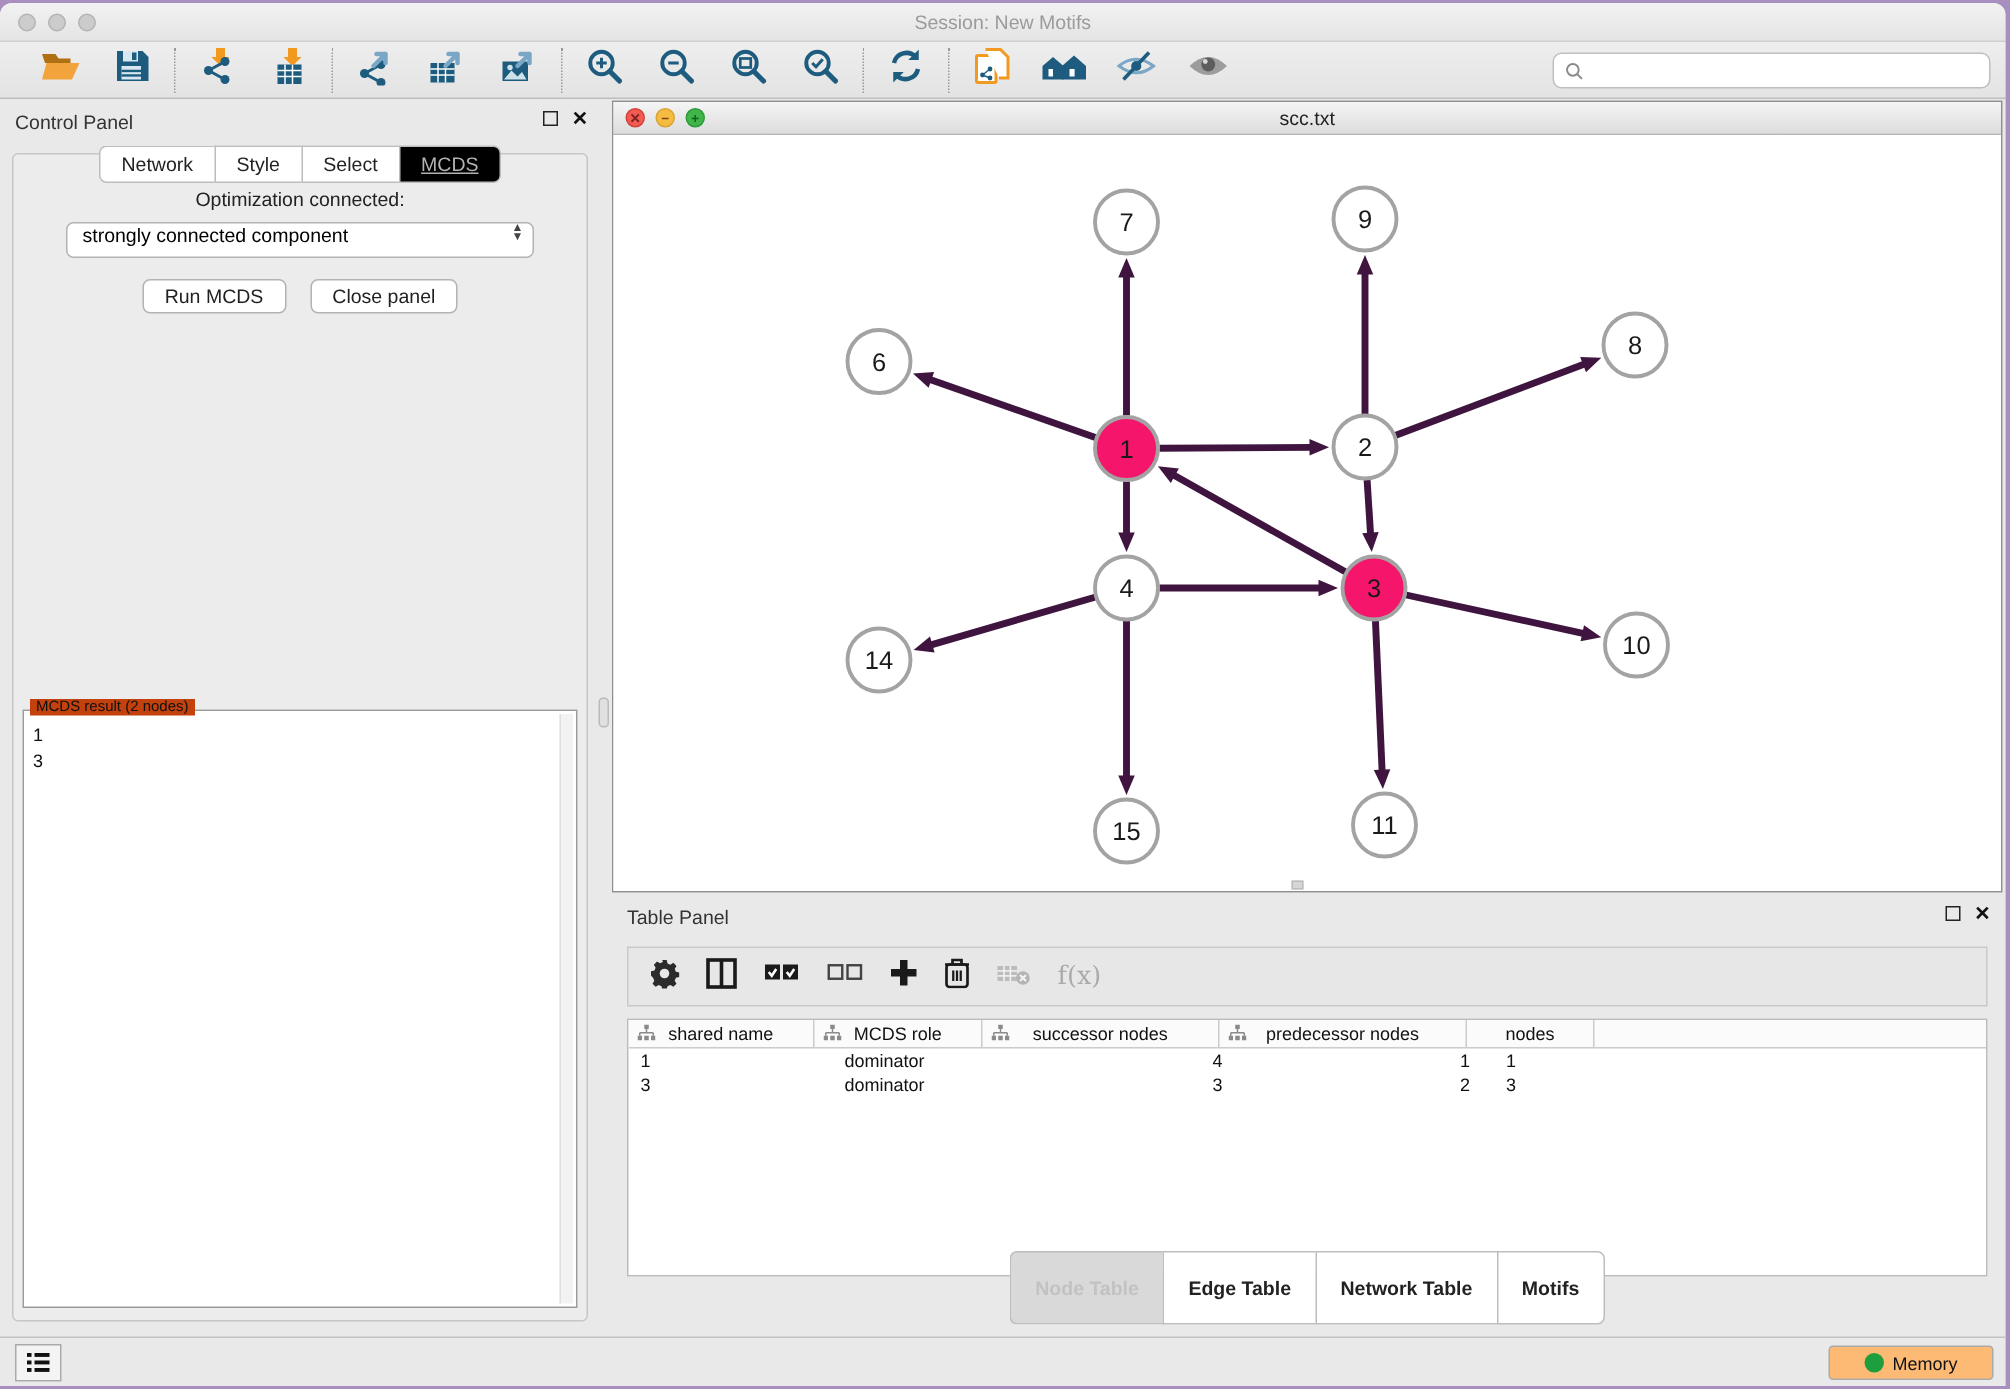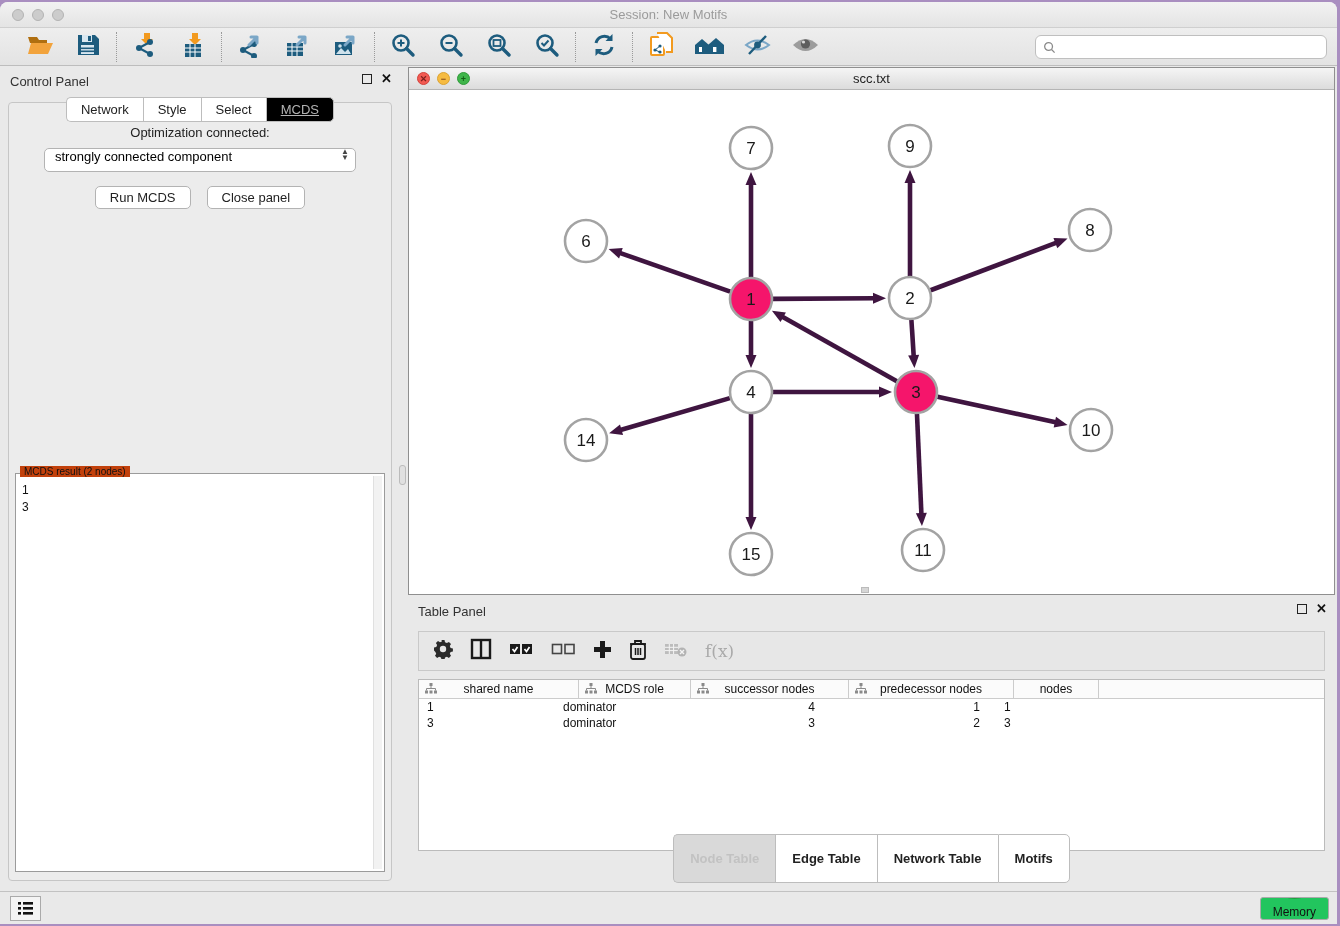--- a/index.html
+++ b/index.html
@@ -73,21 +73,21 @@
   .t-cell { font-size:12px; color:#111; line-height:16px; white-space:nowrap; overflow:hidden; }
   .tp-tabs { position:absolute; left:0; right:0; bottom:8px; display:flex; justify-content:center; }
   .tp-tab { font-size:13px; font-weight:bold; padding:16px 16px; background:#ffffff; border:1px solid #bdbdbd; border-right:none; color:#222; cursor:pointer; }
   .tp-tab:first-child { border-radius:5px 0 0 5px; }
   .tp-tab:last-child { border-right:1px solid #bdbdbd; border-radius:0 5px 5px 0; }
   .tp-tab.active { background:#d9d9d9; color:#c2c2c2; }
 
   
   .statusbar { position:absolute; left:0; right:0; bottom:0; height:33px; background:#e9e9e9; border-top:1px solid #c2c2c2; }
   .list-btn { position:absolute; left:10px; top:4px; width:31px; height:25px; background:#f4f4f4; border:1px solid #aaa; display:flex; align-items:center; justify-content:center; cursor:pointer; }
-  .memory-btn { position:absolute; right:8px; top:5px; height:23px; background:#22c55e; border:1px solid #aaaaaa; border-radius:3px; display:flex; align-items:center; gap:6px; padding:0 12px; font-size:12px; color:#111; cursor:pointer;flex-direction:column; }
+  .memory-btn { position:absolute; right:8px; top:5px; height:23px; background:#fdba74; border:1px solid #aaaaaa; border-radius:3px; display:flex; align-items:center; gap:6px; padding:0 23px; font-size:12px; color:#111; cursor:pointer; }
   .mem-dot { width:13px; height:13px; border-radius:50%; background:#1f9e3e; }
 </style>
 </head>
 <body>
 
 <div class="window">
 
   <div class="titlebar">
     <div class="traffic">
       <span></span>
@@ -440,21 +440,21 @@
                   <path d="M16 9l4 4m0-4l-4 4" stroke="#fff" stroke-width="1.4"></path>
                 </g>
               </svg></span>
           </div>
           <div class="tp-icon disabled">
             <span class="fx">f(x)</span>
           </div>
         </div>
       <div class="tp-table">
         <div class="t-head" id="t-head">
-            <div class="t-hcell" style="width: 160px;">
+            <div class="t-hcell" style="width: 124px;">
               <svg class="hicon" width="12" height="11" viewBox="0 0 12 11">
                 <rect x="4.5" y="0" width="3" height="3" fill="#8a8a8a"></rect>
                 <line x1="6" y1="3" x2="6" y2="5.5" stroke="#8a8a8a"></line>
                 <line x1="1.5" y1="5.5" x2="10.5" y2="5.5" stroke="#8a8a8a"></line>
                 <line x1="1.5" y1="5.5" x2="1.5" y2="7.5" stroke="#8a8a8a"></line>
                 <line x1="10.5" y1="5.5" x2="10.5" y2="7.5" stroke="#8a8a8a"></line>
                 <rect x="0" y="7.5" width="3" height="3" fill="#8a8a8a"></rect>
                 <rect x="4.5" y="7.5" width="3" height="3" fill="#8a8a8a"></rect>
                 <rect x="9" y="7.5" width="3" height="3" fill="#8a8a8a"></rect>
               </svg>

